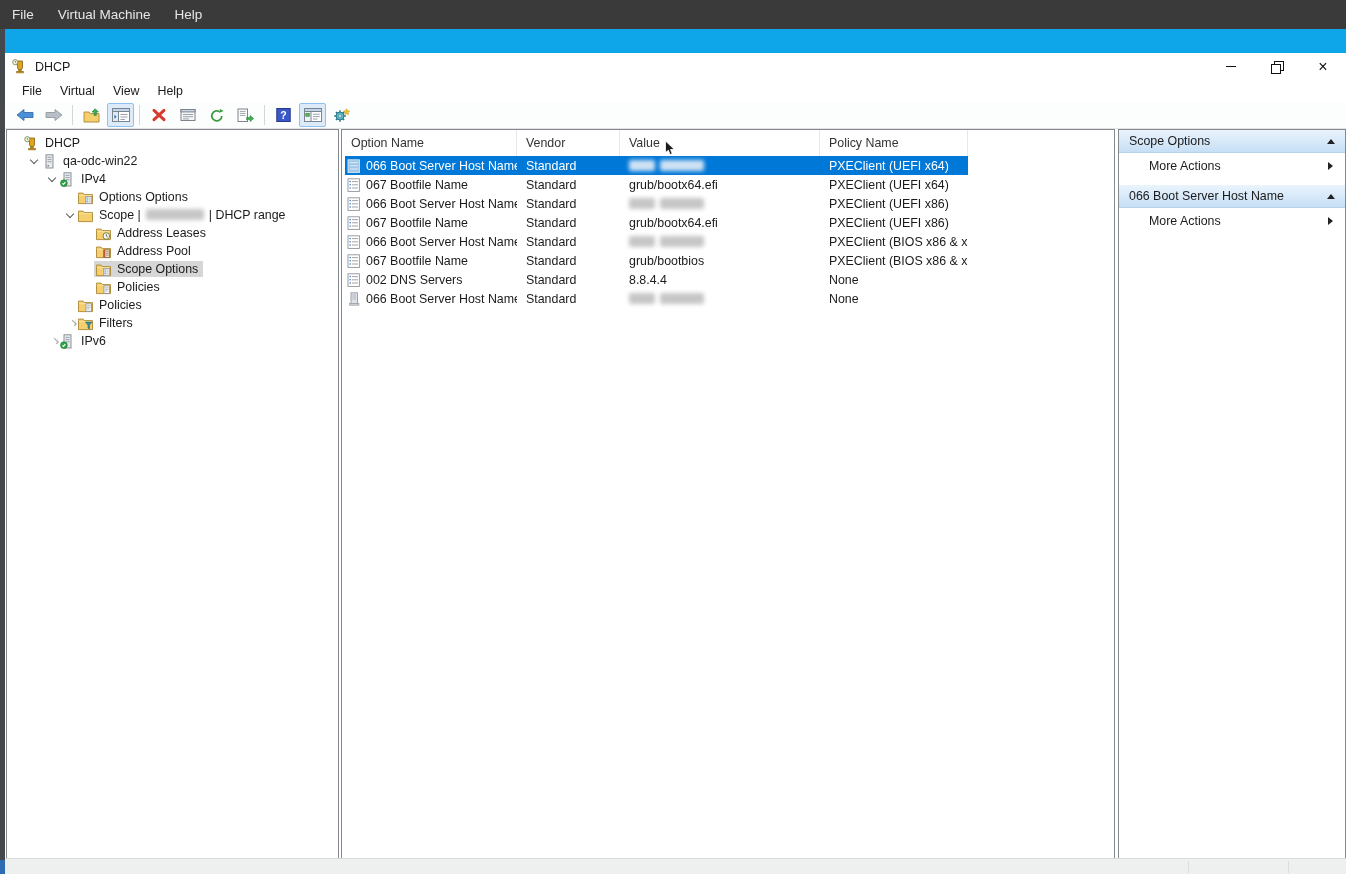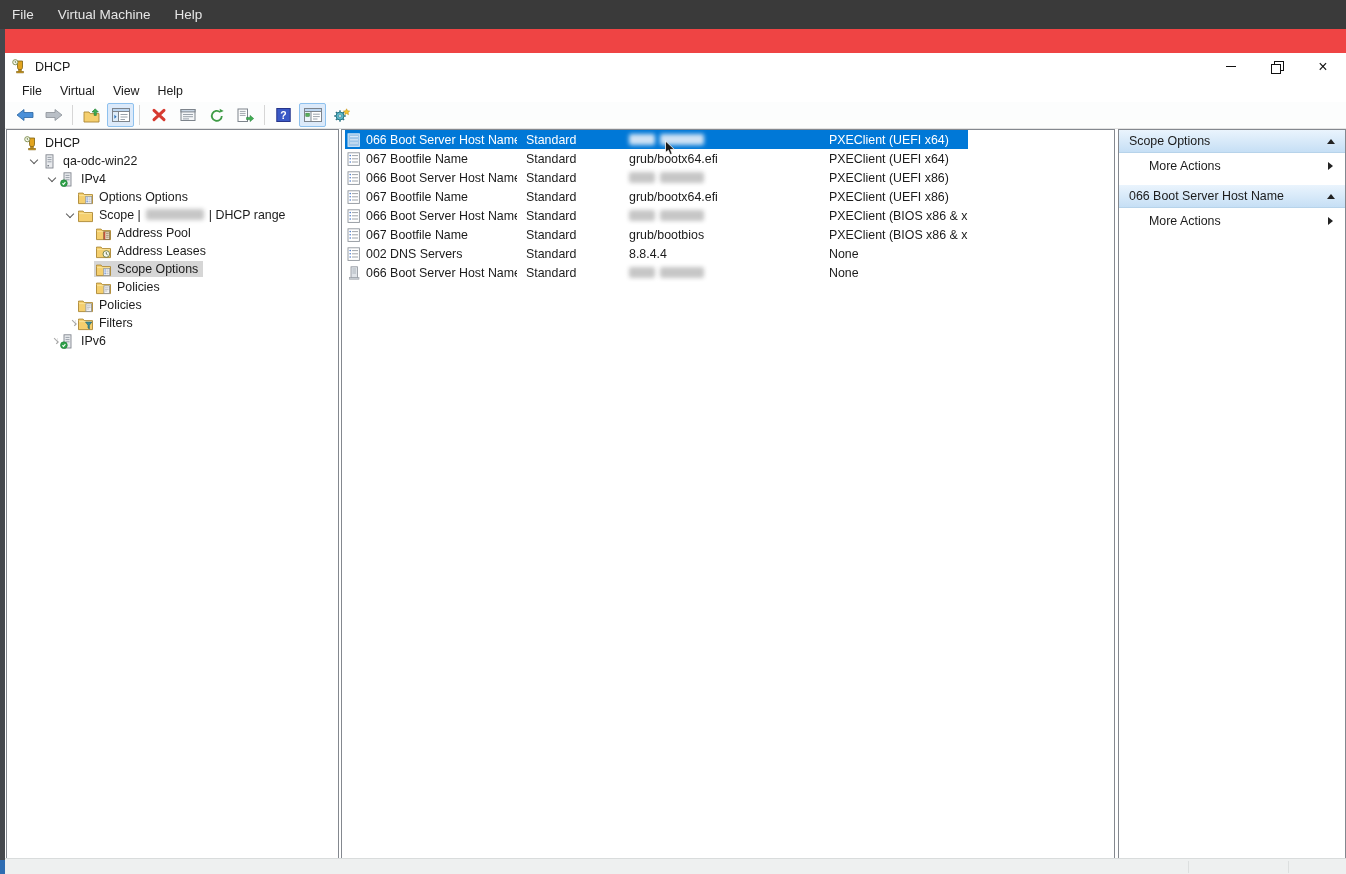--- a/index.html
+++ b/index.html
@@ -1,16 +1,16 @@
 <!DOCTYPE html>
 <html><head>
 <meta charset="utf-8">
 <style>
   html,body{margin:0;padding:0;background:#f0f0f0;}
-  .screen{position:relative;width:1346px;height:874px;overflow:hidden;background:#ef4444;
+  .screen{position:relative;width:1346px;height:874px;overflow:hidden;background:#0ea5e9;
           font-family:"Liberation Sans",sans-serif;font-size:12px;color:#1b1b1b;}
 
   
   .vm-bar{position:absolute;left:0;top:0;width:1346px;height:29px;background:#3a3a3a;display:flex;z-index:10;}
   .vm-item{display:flex;align-items:center;padding:0 12px;color:#e6e6e6;font-size:13.5px;cursor:default;}
   .vm-sep{position:absolute;left:222px;top:0;width:1px;height:29px;background:#585858;}
 
   
   .side-strip{position:absolute;left:0;top:29px;width:5px;height:845px;background:#45484d;z-index:9;}
   .side-strip-blue{position:absolute;left:0;top:860px;width:5px;height:14px;background:#2f6db2;z-index:12;}
@@ -335,43 +335,43 @@
           </span>
         </div>
         <div class="tree-row">
           <span class="t-indent" style="width: 74px;"></span>
           <span class="chev"></span>
           <span class="t-sel">
             <span class="t-icon">
               <svg width="17" height="15" viewBox="0 0 16 15">
                 <path d="M1 4.6 L1 3.1 L5.6 3.1 L6.8 4.6 L15 4.6 L15 13.6 L1 13.6 Z" fill="#f5cf6e" stroke="#ab8733" stroke-width="0.9"></path>
                 <path d="M1.6 5.6 h12.8" stroke="#fbe49d" stroke-width="0.9"></path>
+                <circle cx="10.8" cy="10" r="3.3" fill="#f7f7ef" stroke="#5c6e37" stroke-width="0.8"></circle>
+                <path d="M10.8 8.1v2l1.4.8" stroke="#44552a" stroke-width="0.8" fill="none"></path>
+              </svg>
+            </span>
+            <span class="t-label">Address Leases</span>
+          </span>
+        </div>
+        <div class="tree-row">
+          <span class="t-indent" style="width: 74px;"></span>
+          <span class="chev"></span>
+          <span class="t-sel">
+            <span class="t-icon">
+              <svg width="17" height="15" viewBox="0 0 16 15">
+                <path d="M1 4.6 L1 3.1 L5.6 3.1 L6.8 4.6 L15 4.6 L15 13.6 L1 13.6 Z" fill="#f5cf6e" stroke="#ab8733" stroke-width="0.9"></path>
+                <path d="M1.6 5.6 h12.8" stroke="#fbe49d" stroke-width="0.9"></path>
                 <rect x="8.2" y="5.8" width="6" height="7.6" fill="#e8dcc8" stroke="#7e6a3f" stroke-width="0.8"></rect>
                 <rect x="8.2" y="5.8" width="1.6" height="7.6" fill="#c4533a"></rect>
                 <line x1="10.6" y1="7.6" x2="13.2" y2="7.6" stroke="#7e6a3f" stroke-width="0.6"></line>
                 <line x1="10.6" y1="9.4" x2="13.2" y2="9.4" stroke="#7e6a3f" stroke-width="0.6"></line>
                 <line x1="10.6" y1="11.2" x2="13.2" y2="11.2" stroke="#7e6a3f" stroke-width="0.6"></line>
               </svg>
             </span>
             <span class="t-label">Address Pool</span>
-          </span>
-        </div>
-        <div class="tree-row">
-          <span class="t-indent" style="width: 74px;"></span>
-          <span class="chev"></span>
-          <span class="t-sel">
-            <span class="t-icon">
-              <svg width="17" height="15" viewBox="0 0 16 15">
-                <path d="M1 4.6 L1 3.1 L5.6 3.1 L6.8 4.6 L15 4.6 L15 13.6 L1 13.6 Z" fill="#f5cf6e" stroke="#ab8733" stroke-width="0.9"></path>
-                <path d="M1.6 5.6 h12.8" stroke="#fbe49d" stroke-width="0.9"></path>
-                <circle cx="10.8" cy="10" r="3.3" fill="#f7f7ef" stroke="#5c6e37" stroke-width="0.8"></circle>
-                <path d="M10.8 8.1v2l1.4.8" stroke="#44552a" stroke-width="0.8" fill="none"></path>
-              </svg>
-            </span>
-            <span class="t-label">Address Leases</span>
           </span>
         </div>
         <div class="tree-row selected">
           <span class="t-indent" style="width: 74px;"></span>
           <span class="chev"></span>
           <span class="t-sel">
             <span class="t-icon">
               <svg width="17" height="15" viewBox="0 0 16 15">
                 <path d="M1 4.6 L1 3.1 L5.6 3.1 L6.8 4.6 L15 4.6 L15 13.6 L1 13.6 Z" fill="#f5cf6e" stroke="#ab8733" stroke-width="0.9"></path>
                 <path d="M1.6 5.6 h12.8" stroke="#fbe49d" stroke-width="0.9"></path>
@@ -453,20 +453,35 @@
                 <circle cx="4.4" cy="11.2" r="3.4" fill="#2fa24a" stroke="#1d7a33" stroke-width="0.6"></circle>
                 <path d="M2.9 11.3l1.1 1.1 1.9-2.2" stroke="#fff" stroke-width="1.1" fill="none"></path>
               </svg>
             </span>
             <span class="t-label">IPv6</span>
           </span>
         </div>
       </div>
 
     <div class="list-pane">
+      <div class="list-header" id="list-header">
+          <div class="col" style="width: 175px;">
+            <span>Option Name</span>
+          </div>
+          <div class="col" style="width: 103px;">
+            <span>Vendor</span>
+          </div>
+          <div class="col" style="width: 200px;">
+            <span>Value</span>
+          </div>
+          <div class="col" style="width: 148px;">
+            <span>Policy Name</span>
+          </div>
+          <div class="col fill"></div>
+        </div>
       <div id="list-rows">
           <div class="list-row selected">
             <div class="cell c-name" style="width: 172px;">
               <span class="row-ic">
                 <svg width="14" height="14" viewBox="0 0 14 14">
                   <rect x="1" y="0.8" width="11.4" height="12.6" fill="#9fc6e8" stroke="#dcebf8" stroke-width="0.9"></rect>
                   <line x1="3" y1="3.6" x2="11" y2="3.6" stroke="#e7f1fb" stroke-width="0.9"></line>
                   <line x1="3" y1="6.8" x2="11" y2="6.8" stroke="#e7f1fb" stroke-width="0.9"></line>
                   <line x1="3" y1="10" x2="11" y2="10" stroke="#e7f1fb" stroke-width="0.9"></line>
                 </svg>

